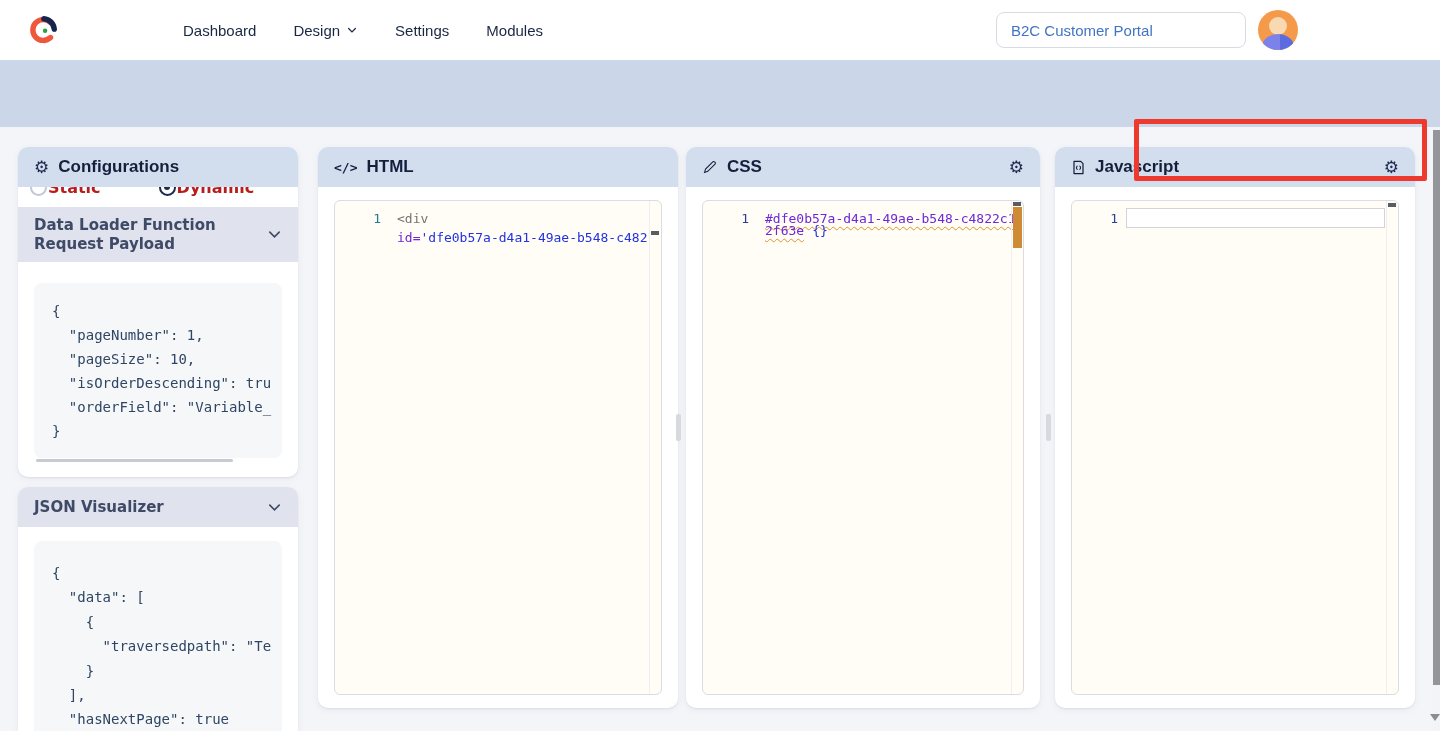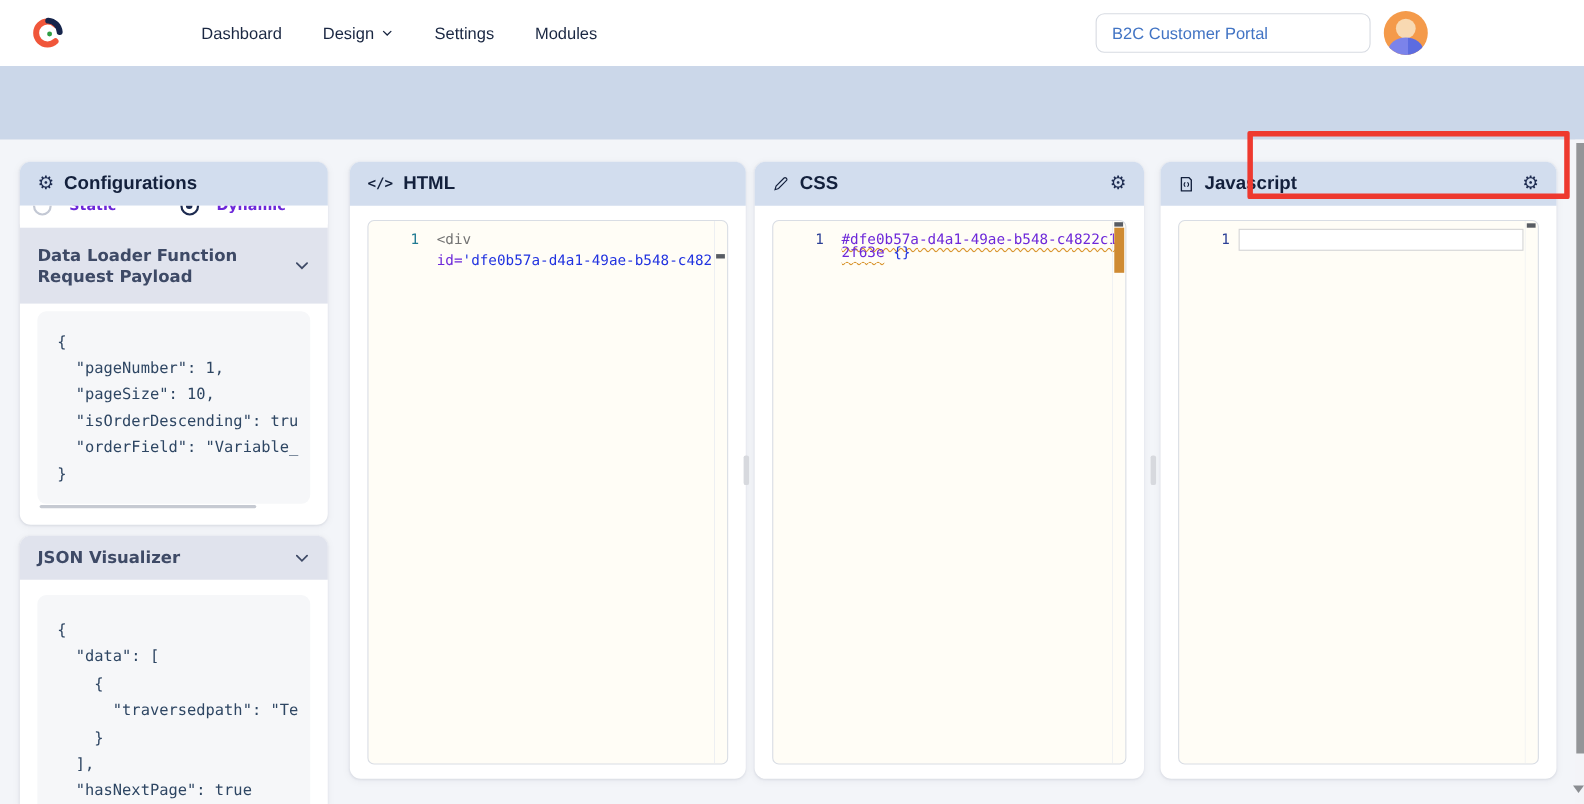--- a/index.html
+++ b/index.html
@@ -53,24 +53,24 @@
   .code-glyph{font-family:"DejaVu Sans Mono",monospace;font-size:13px;font-weight:700;color:#13203c;}
 
   
   #config-card{left:18px;top:20px;width:280px;height:330px;}
   .radio-clip{position:absolute;left:0;top:40px;width:100%;height:17px;overflow:hidden;background:#fff;}
   .radio-row{position:absolute;left:0;top:-17px;width:100%;height:34px;display:flex;align-items:center;}
   .radio{width:17px;height:17px;border-radius:50%;background:#fff;border:2px solid #c3c8d4;flex:0 0 auto;cursor:pointer;}
   .radio.checked{border-color:#1d2b50;position:relative;}
   .radio.checked::after{content:"";position:absolute;left:3.5px;top:3.5px;width:6px;height:6px;
     border-radius:50%;background:#1d2b50;}
-  .radio-label{font-size:13px;font-weight:600;color:#6d28d9;margin-left:16px;
+  .radio-label{font-size:16px;font-weight:600;color:#b91c1c;margin-left:1px;
     font-family:"DejaVu Sans",sans-serif;}
   .section-head{position:absolute;left:0;width:100%;background:#e0e3ed;display:flex;align-items:center;cursor:pointer;}
-  #dl-head{top:60px;height:69px;}
+  #dl-head{top:60px;height:55px;}
   .section-title{margin-left:16px;font-size:15px;font-weight:700;color:#3e4a66;line-height:19px;
     font-family:"DejaVu Sans",sans-serif;}
   .chev{margin-left:auto;margin-right:16px;color:#3e4a66;}
   .json-box{position:absolute;background:#f6f7f9;border-radius:8px;overflow:hidden;}
   #dl-json{left:16px;top:136px;width:248px;height:175px;}
   .json-line{position:absolute;left:18px;margin:0;font-family:"DejaVu Sans Mono",monospace;
     font-size:14px;line-height:20px;color:#2e4663;white-space:pre;}
   .hscroll-thumb{position:absolute;left:18px;top:312px;width:197px;height:3px;background:#c6cad2;
     border-radius:2px;cursor:pointer;}
   #viz-card{left:18px;top:360px;width:280px;height:244px;border-radius:10px 10px 0 0;}

